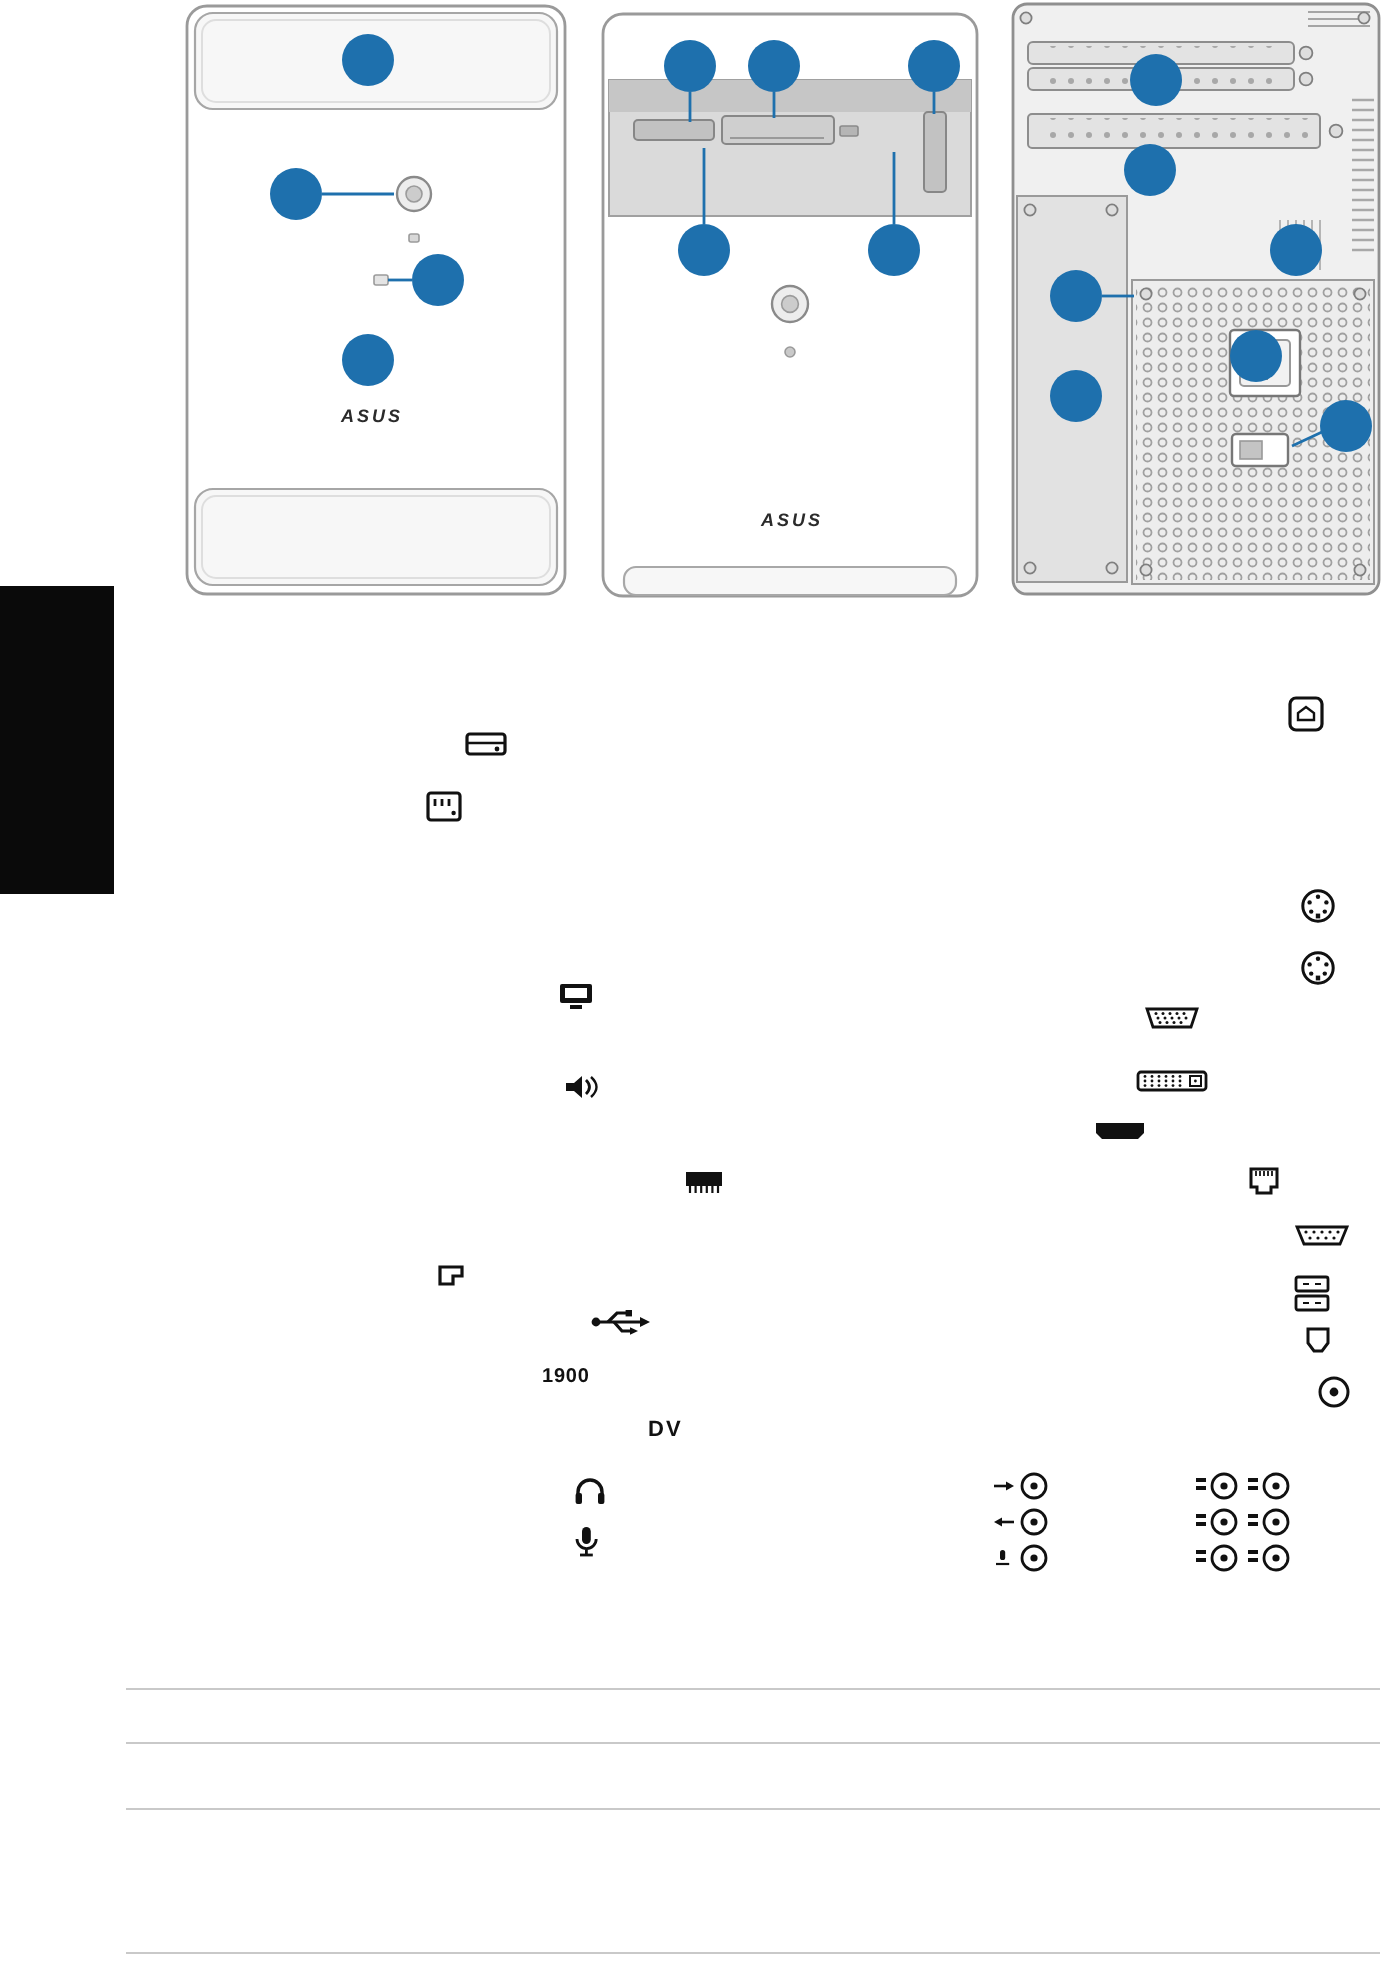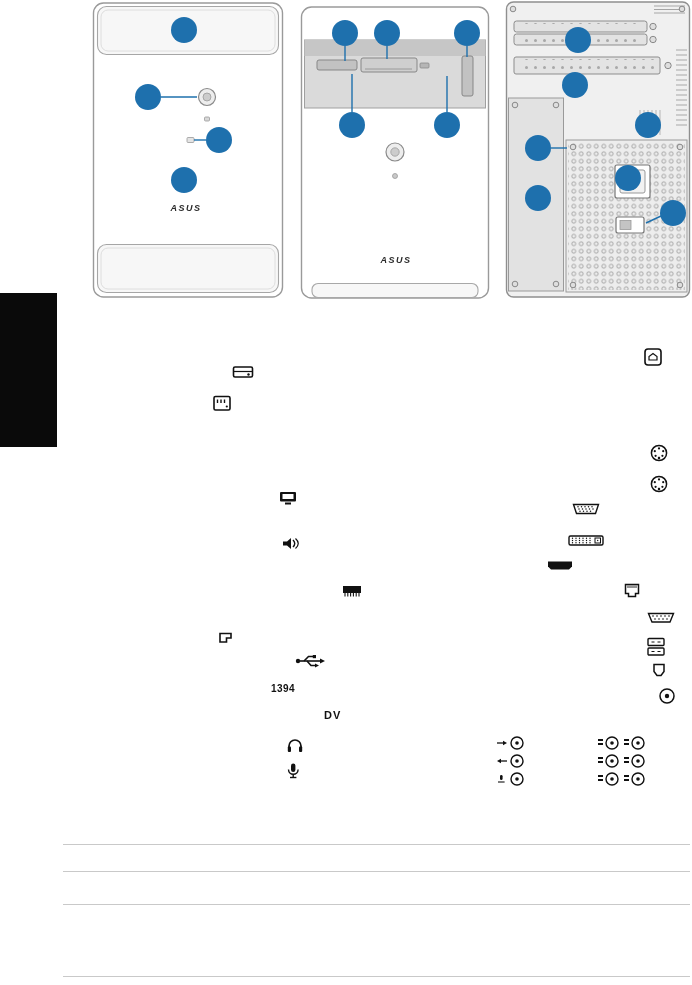--- a/index.html
+++ b/index.html
@@ -223,21 +223,21 @@
       <circle cx="4" cy="9" r="2.2" fill="#111"></circle>
       <line x1="6" y1="9" x2="26" y2="9" stroke="#111" stroke-width="1.6"></line>
       <polygon points="26,6.5 31,9 26,11.5" fill="#111"></polygon>
       <polyline points="10,9 14.5,4.5 19.5,4.5" fill="none" stroke="#111" stroke-width="1.6"></polyline>
       <rect x="18.8" y="3" width="3.2" height="3.2" fill="#111"></rect>
       <polyline points="13,9 17,13.5 21,13.5" fill="none" stroke="#111" stroke-width="1.6"></polyline>
       <polygon points="21,11.6 25,13.5 21,15.4" fill="#111"></polygon>
     </svg>
   </div>
 
-  <span class="txt-label" id="lbl-1394">1394</span>
+  <span class="txt-label" id="lbl-1394">1900</span>
   <span class="txt-label" id="lbl-dv">DV</span>
 
   <div class="icon" style="left:285px;top:735px">
     <svg width="20" height="20" viewBox="0 0 20 20">
       <path d="M4,13 v-2 a6,6 0 0 1 12,0 v2" fill="none" stroke="#111" stroke-width="1.7"></path>
       <rect x="2.8" y="11.5" width="3.2" height="5.5" rx="1" fill="#111"></rect>
       <rect x="14" y="11.5" width="3.2" height="5.5" rx="1" fill="#111"></rect>
     </svg>
   </div>
 

